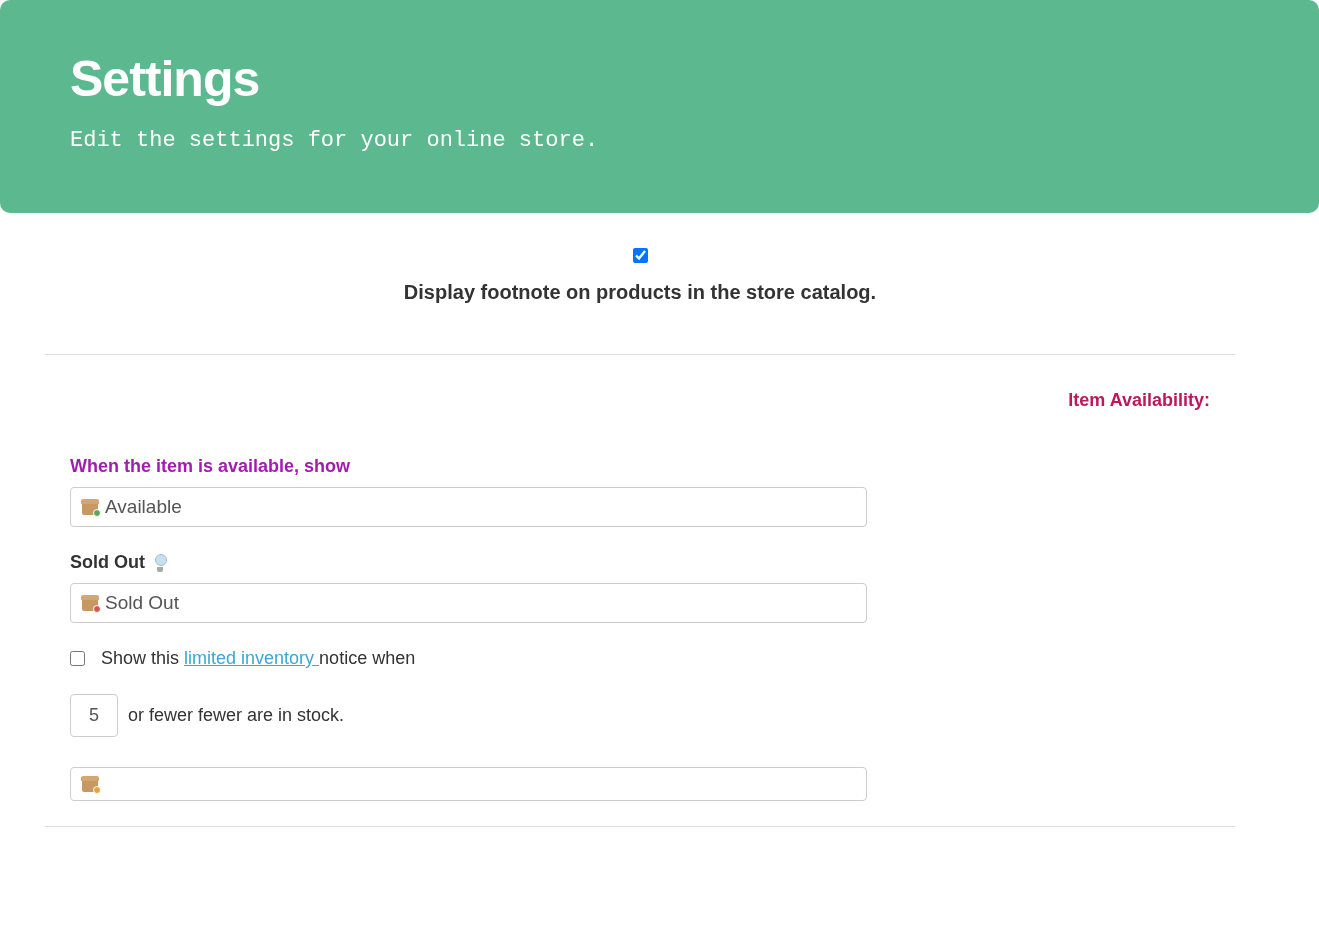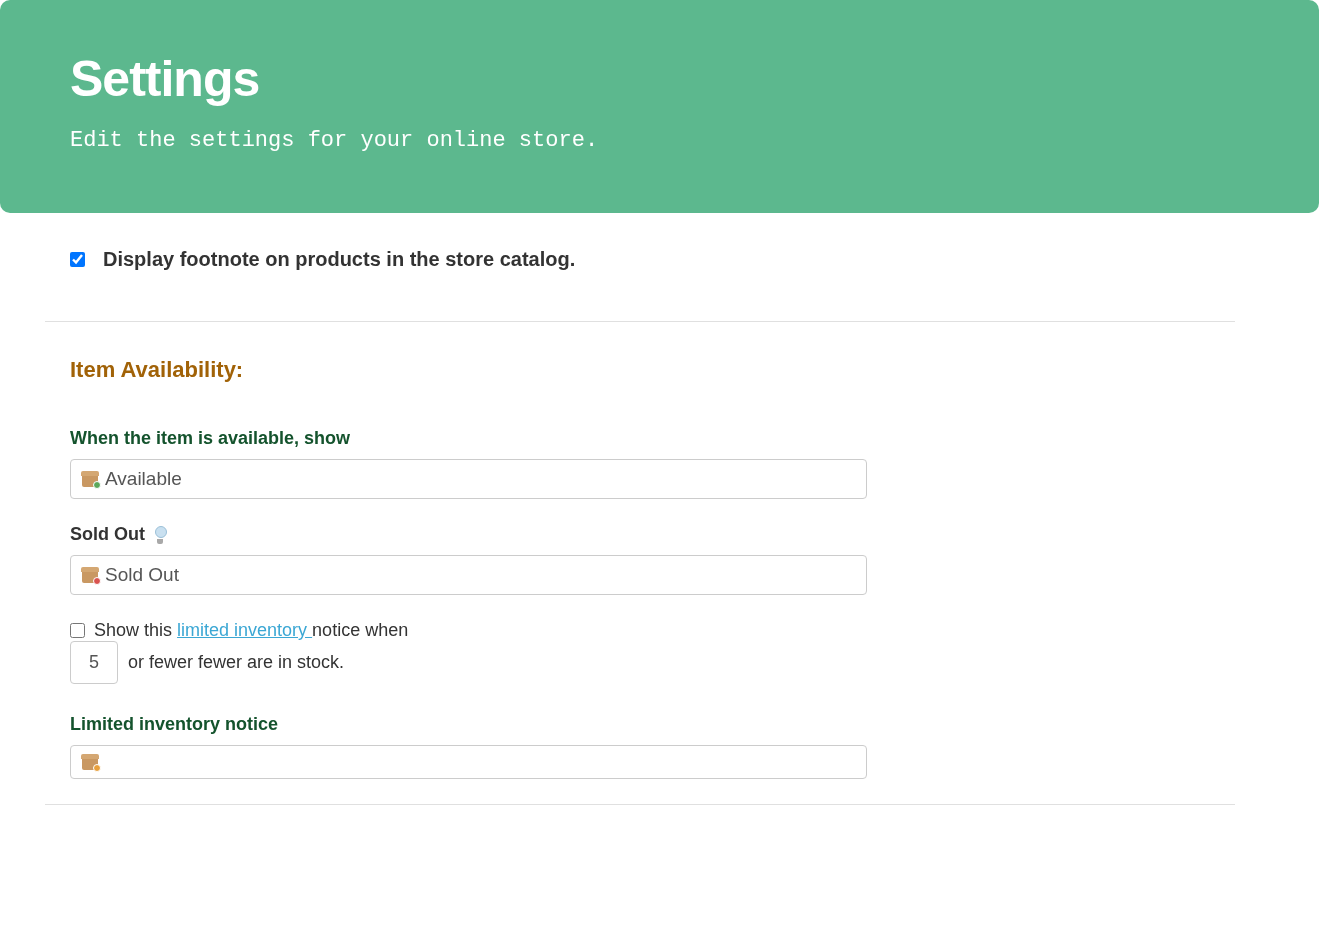--- a/index.html
+++ b/index.html
@@ -32,60 +32,62 @@
     .content {
       padding: 35px 70px 40px 70px;
       max-width: 1280px;
     }
     .checkbox-row {
       display: flex;
       align-items: center;
       gap: 18px;
       margin-bottom: 40px;
       padding-bottom: 10px;
+      flex-direction: column;
     }
     .checkbox-row input[type="checkbox"] {
       width: 15px;
       height: 15px;
       cursor: pointer;
     }
     .checkbox-row label {
       font-size: 20px;
       font-weight: 700;
       color: #333;
     }
     .divider {
       border: none;
       border-top: 1px solid #e0e0e0;
       margin-left: -25px;
       margin-right: -25px;
     }
     .section-title {
-      font-size: 22px;
-      font-weight: 700;
-      color: #a16207;
+      font-size: 18px;
+      font-weight: 700;
+      color: #be185d;
       margin-top: 35px;
       margin-bottom: 45px;
+      text-align: right;
     }
     .field-group {
       margin-bottom: 25px;
     }
     .field-label {
       display: flex;
       align-items: center;
       gap: 8px;
       font-size: 18px;
       font-weight: 700;
       color: #333;
       margin-bottom: 10px;
     }
     .field-label-normal {
       font-size: 18px;
       font-weight: 700;
-      color: #14532d;
+      color: #a21caf;
       margin-bottom: 10px;
     }
     .text-input {
       width: 797px;
       max-width: 100%;
       padding: 8px 10px;
       font-size: 19px;
       color: #555;
       border: 1px solid #ccc;
       border-radius: 4px;
@@ -98,21 +100,22 @@
       border: none;
       outline: none;
       font-size: 19px;
       color: #555;
       width: 100%;
       background: transparent;
     }
     .inline-checkbox-row {
       display: flex;
       align-items: center;
-      gap: 9px;
+      gap: 16px;
+      margin-bottom: 25px;
       margin-top: 25px;
     }
     .inline-checkbox-row input[type="checkbox"] {
       width: 15px;
       height: 15px;
       cursor: pointer;
     }
     .inline-text {
       font-size: 18px;
       color: #333;
@@ -256,21 +259,20 @@
       <span>Show this </span><a href="#">limited inventory </a><span>notice when</span>
     </span>
   </div>
 
   <div class="number-row">
     <input type="text" class="number-input" value="5" style="">
     <span class="inline-text">or fewer fewer are in stock.</span>
   </div>
 
   <div class="field-group section-bottom">
-    <div class="field-label-normal">Limited inventory notice</div>
     <div class="text-input">
       <span class="box-icon">
           <span class="box-badge badge-orange"></span>
         </span>
     </div>
   </div>
 
   <hr class="divider">
 
 

